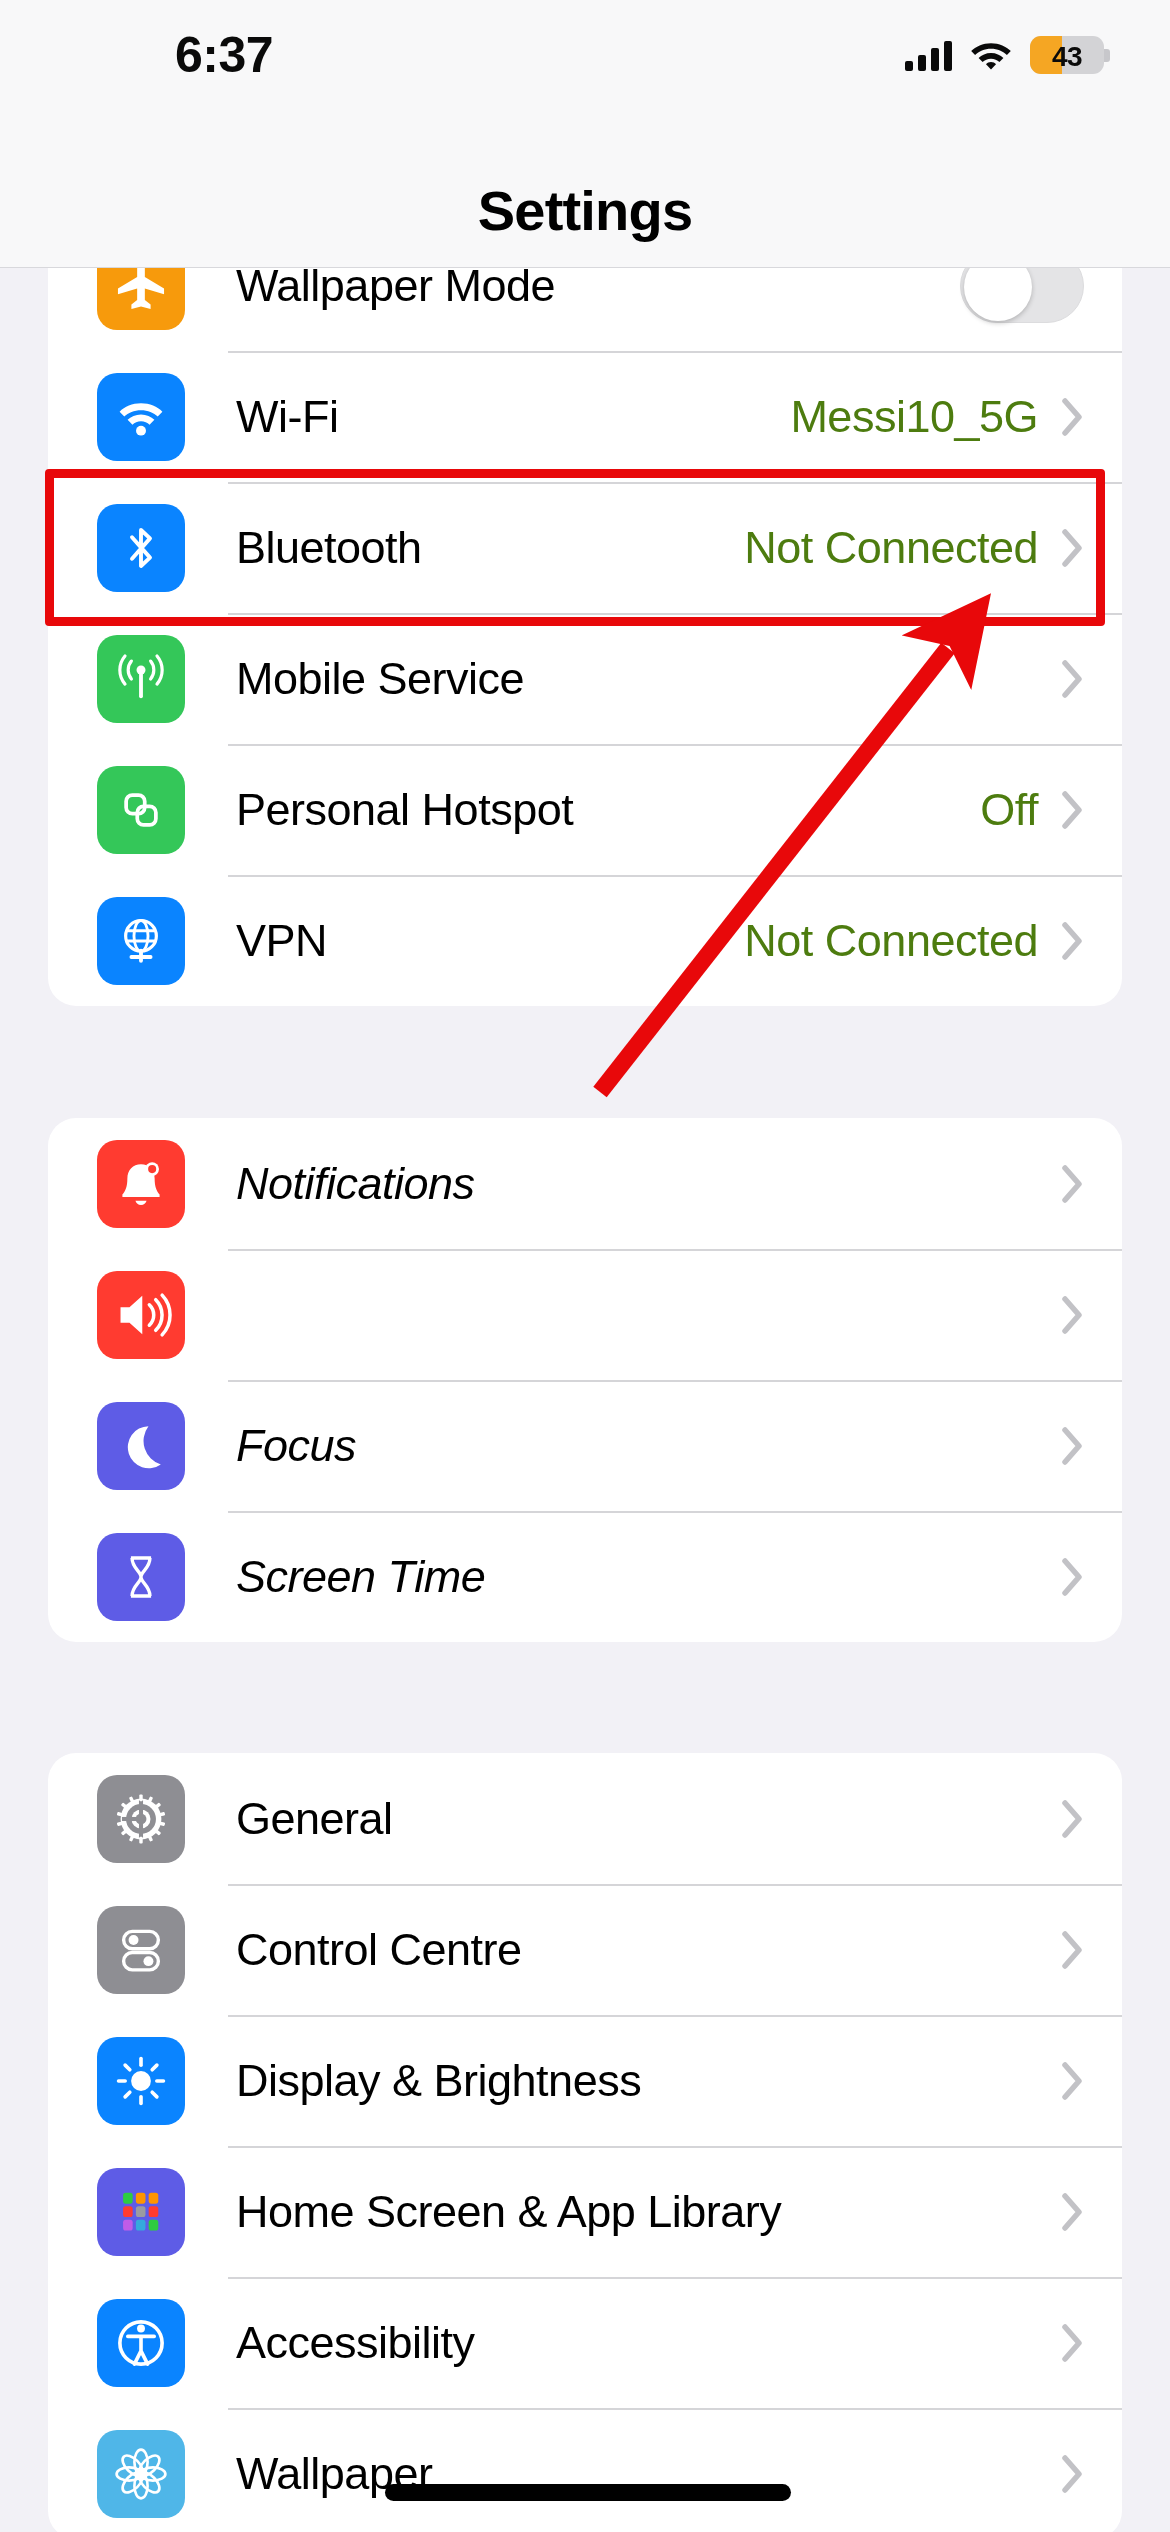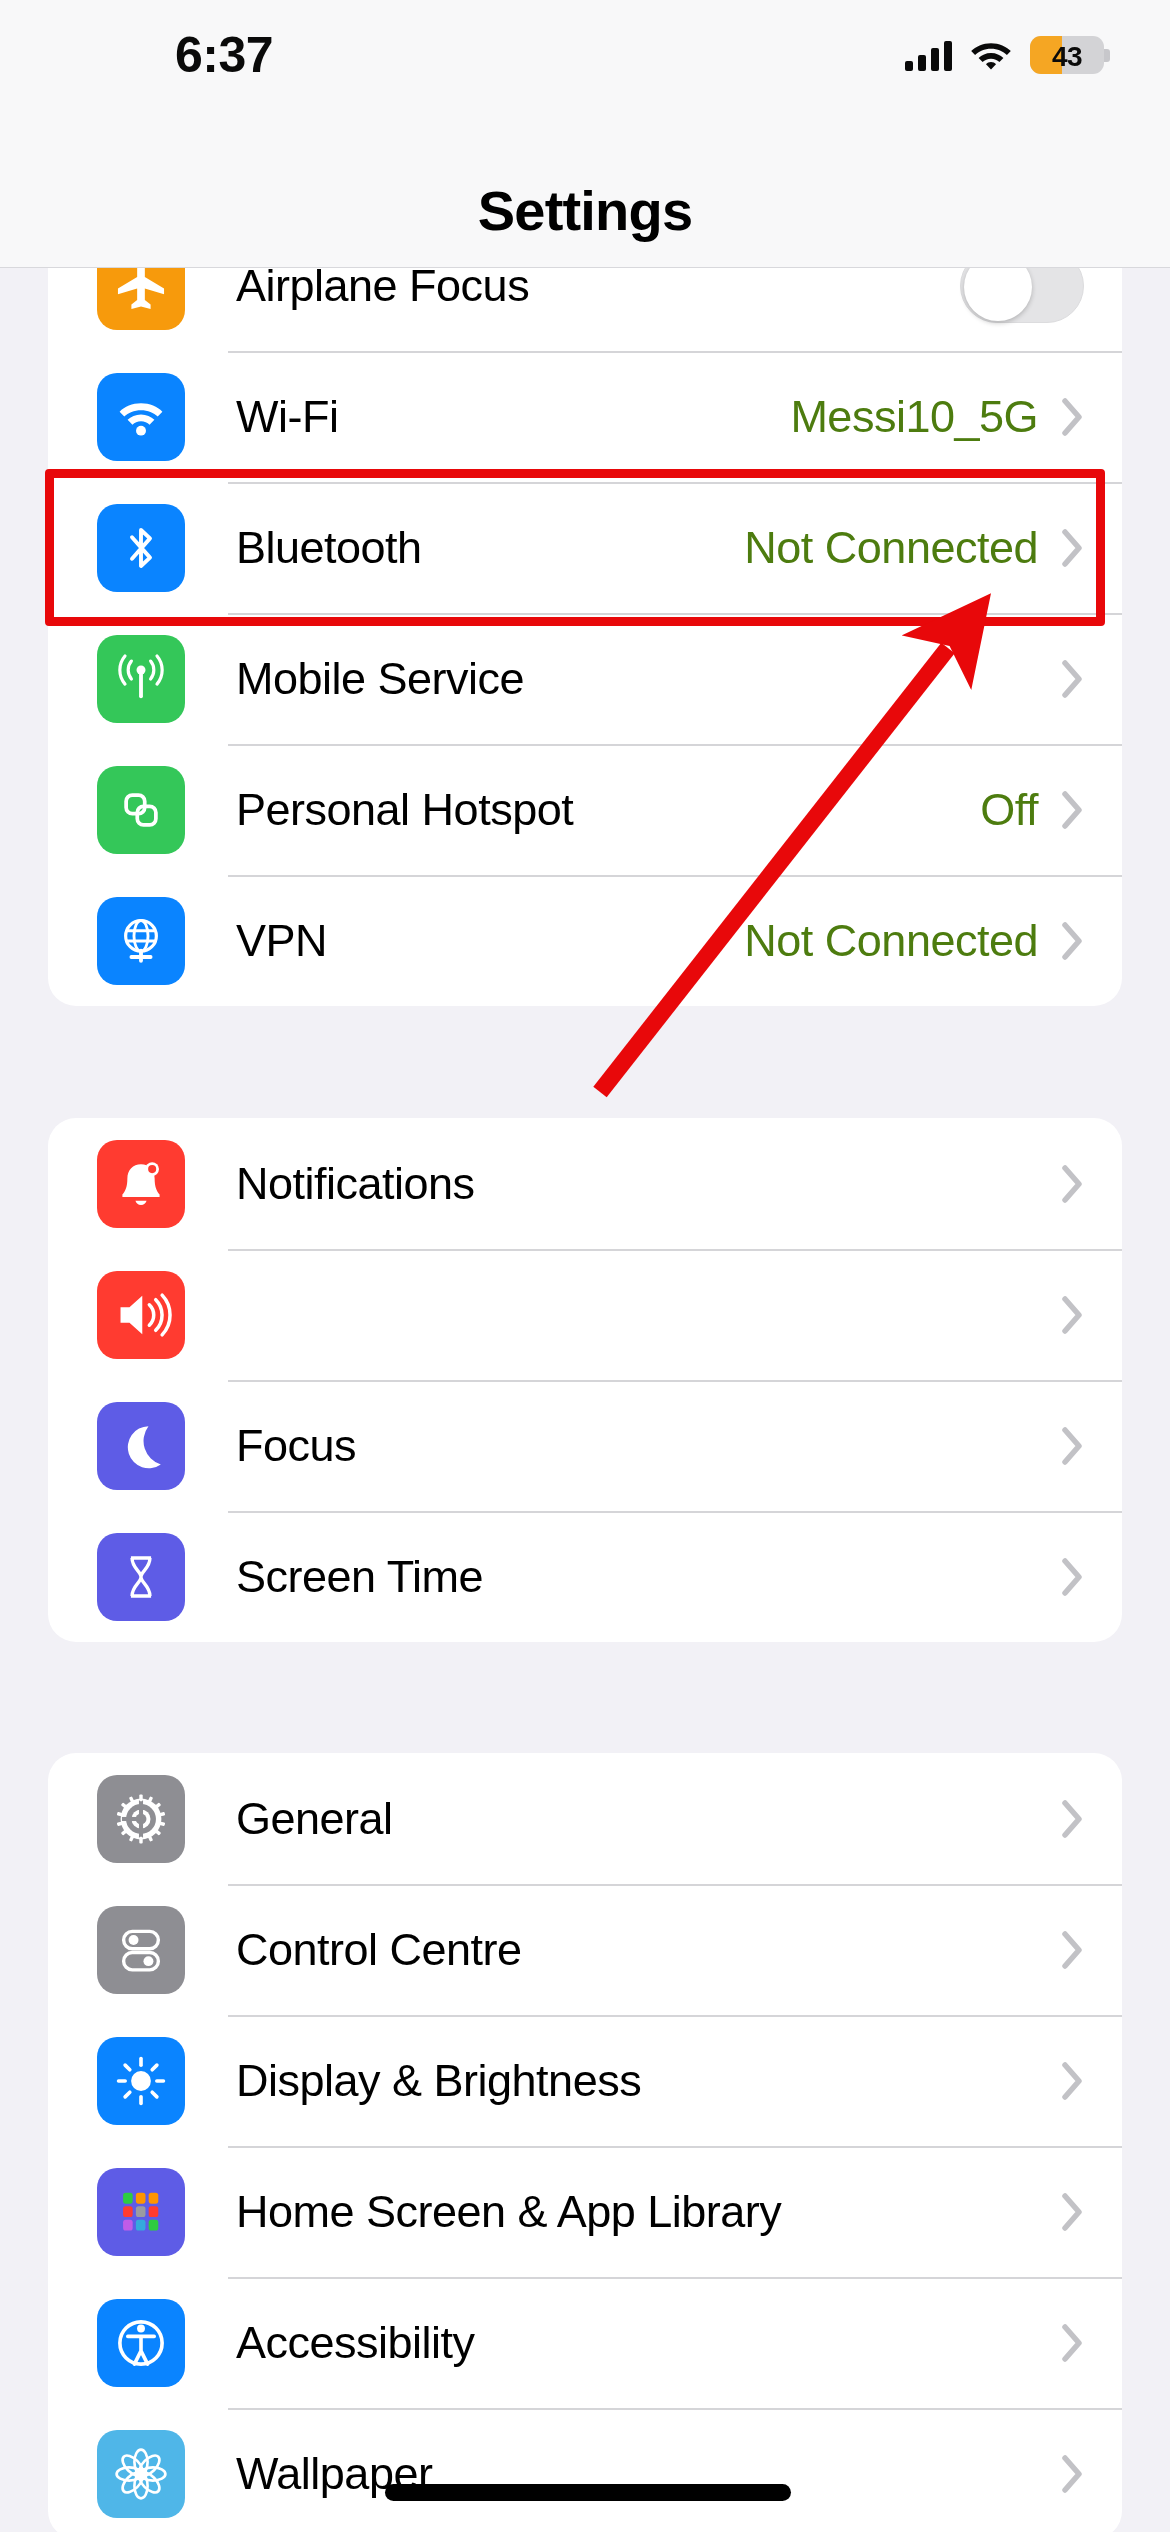--- a/index.html
+++ b/index.html
@@ -157,21 +157,21 @@
   </div>
 
   <div class="content" id="content">
       <div class="card" style="top: -48px; height: 786px;">
         <div class="row">
           <div class="ico" style="background: rgb(247, 154, 12);">
             <svg viewBox="0 0 100 100" width="64" height="64">
               <path fill="#fff" d="M50 12c-4 0-6 3-6 8v16L14 54v9l30-9v18l-9 7v7l15-4 15 4v-7l-9-7V54l30 9v-9L56 36V20c0-5-2-8-6-8z"></path>
             </svg>
           </div>
-          <div class="label">Airplane Focus</div>
+          <div class="label">Wallpaper Mode</div>
           <div class="spacer"></div>
           <div class="toggle">
             <div class="knob"></div>
           </div>
         </div>
         <div class="row">
           <div class="ico" style="background: rgb(10, 132, 255);">
             <svg viewBox="0 0 100 100" width="62" height="62">
               <path fill="#fff" d="M50 28c-14 0-26.5 5.6-34.5 13.4l7.5 7.8C29.3 43.2 39 39 50 39s20.7 4.2 27 10.2l7.5-7.8C76.5 33.6 64 28 50 28z"></path>
               <path fill="#fff" d="M50 46c-8.6 0-16.4 3.4-21.6 8.6l7.8 8C39.6 59.2 44.5 57 50 57s10.4 2.2 13.8 5.6l7.8-8C66.4 49.4 58.6 46 50 46z"></path>
@@ -248,21 +248,21 @@
           <div class="label">VPN</div>
           <div class="spacer"></div>
           <div class="detail">Not Connected</div>
           <div class="chev">
             <svg width="22" height="40" viewBox="0 0 22 40">
               <path d="M3 4 L17 20 L3 36" stroke="#C2C2C6" stroke-width="5.5" fill="none" stroke-linecap="round" stroke-linejoin="round"></path>
             </svg>
           </div>
         </div>
       </div>
-      <div class="card" style="top: 850px; height: 524px;">
+      <div class="card" style="top: 850px; height: 524px; font-style: italic;">
         <div class="row">
           <div class="ico" style="background: rgb(255, 59, 48);">
             <svg viewBox="0 0 100 100" width="62" height="62">
               <path fill="#fff" d="M50 18c-13 0-22 9.5-22 23 0 13-3 20-8 26v4h60v-4c-5-6-8-13-8-26 0-13.5-9-23-22-23z"></path>
               <path fill="#fff" d="M41 77a9.4 9.4 0 0 0 18 0z"></path>
               <circle fill="#fff" cx="68" cy="26" r="11"></circle>
               <circle fill="#FF3B30" cx="68" cy="26" r="6.5"></circle>
             </svg>
           </div>
           <div class="label">Notifications</div>

